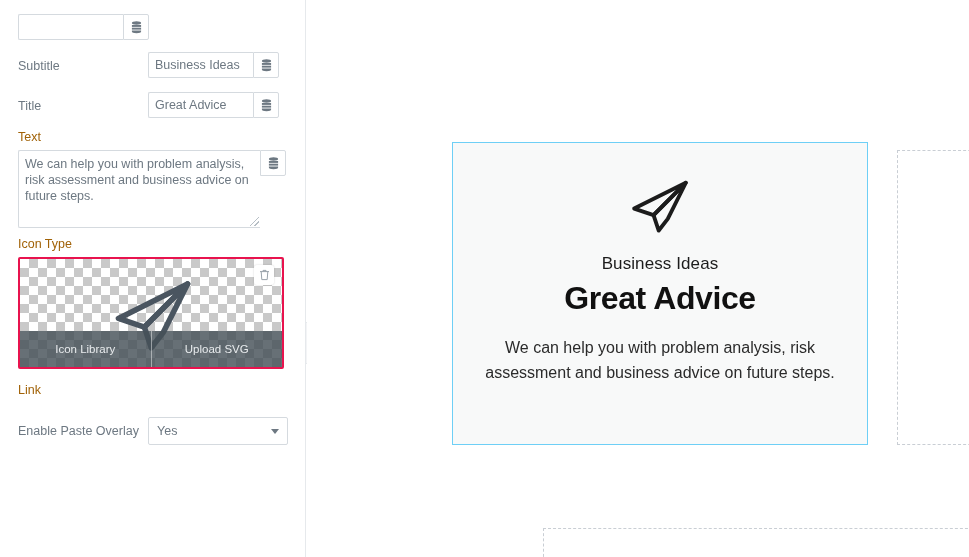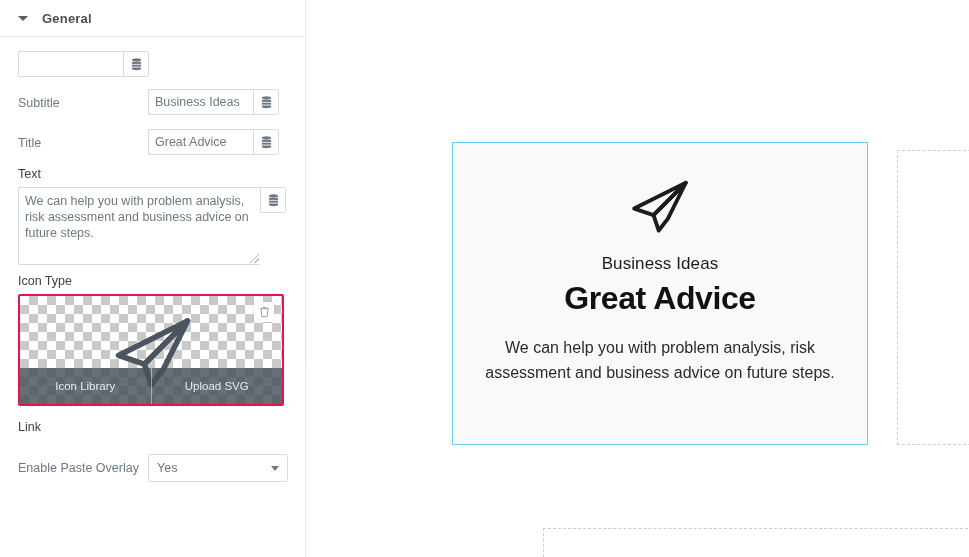--- a/index.html
+++ b/index.html
@@ -53,21 +53,21 @@
 
   .tagbtn{
     width:26px;height:26px;box-sizing:border-box;
     border:1px solid #d5dadf;background:#fff;border-radius:0 2px 2px 0;
     display:flex;align-items:center;justify-content:center;cursor:pointer;
   }
   .tagbtn svg{display:block;}
 
   
   .row-stack{padding:0 18px;}
-  .stack-label{font-size:12.5px;color:#404040;margin-bottom:6px;}
+  .stack-label{font-size:12.5px;color:#a16207;margin-bottom:6px;}
 
   .ta-wrap{position:relative;display:flex;align-items:flex-start;}
   .ta{
     width:242px;height:78px;box-sizing:border-box;
     border:1px solid #d5dadf;border-right:none;border-radius:2px 0 0 2px;
     font-family:"Liberation Sans",sans-serif;font-size:12.5px;color:#6d7882;
     padding:5px 6px;line-height:16px;resize:none;outline:none;background:#fff;
   }
   .ta-resize{
     position:absolute;right:28px;bottom:2px;width:9px;height:9px;
@@ -169,24 +169,20 @@
   #ghost-right{left:590px;top:150px;width:120px;height:295px;}
   #ghost-bottom{left:236px;top:528px;width:440px;height:60px;}
 </style>
 </head>
 <body>
 
 <div id="app">
 
   <div id="panel">
 
-    <div class="section-head">
-      <span class="caret"></span>
-      <span class="section-title">General</span>
-    </div>
 
     <div class="rows">
 
       <div class="row">
         <div class="ctrl">
           <input class="txtbox" value="" style="">
           <div class="tagbtn">
             <svg width="11" height="13" viewBox="0 0 11 13">
               <ellipse cx="5.5" cy="2" rx="4.6" ry="1.7" fill="#6d7882"></ellipse>
               <rect x="0.9" y="4" width="9.2" height="1.9" fill="#6d7882"></rect>

